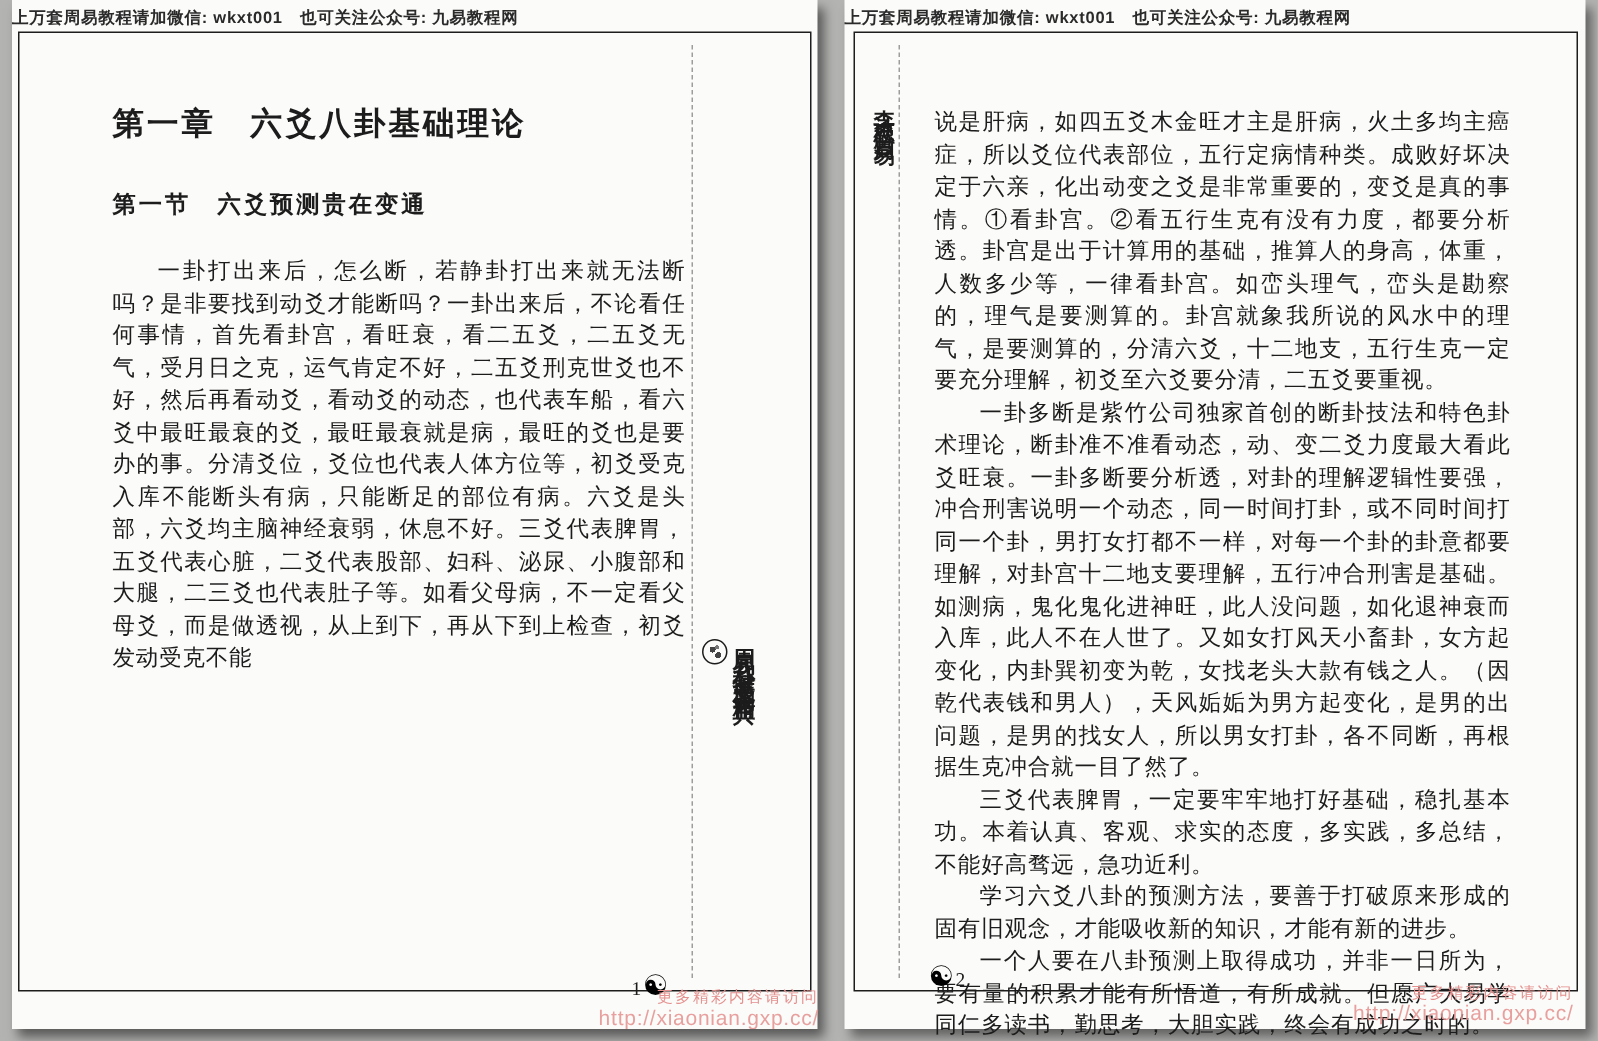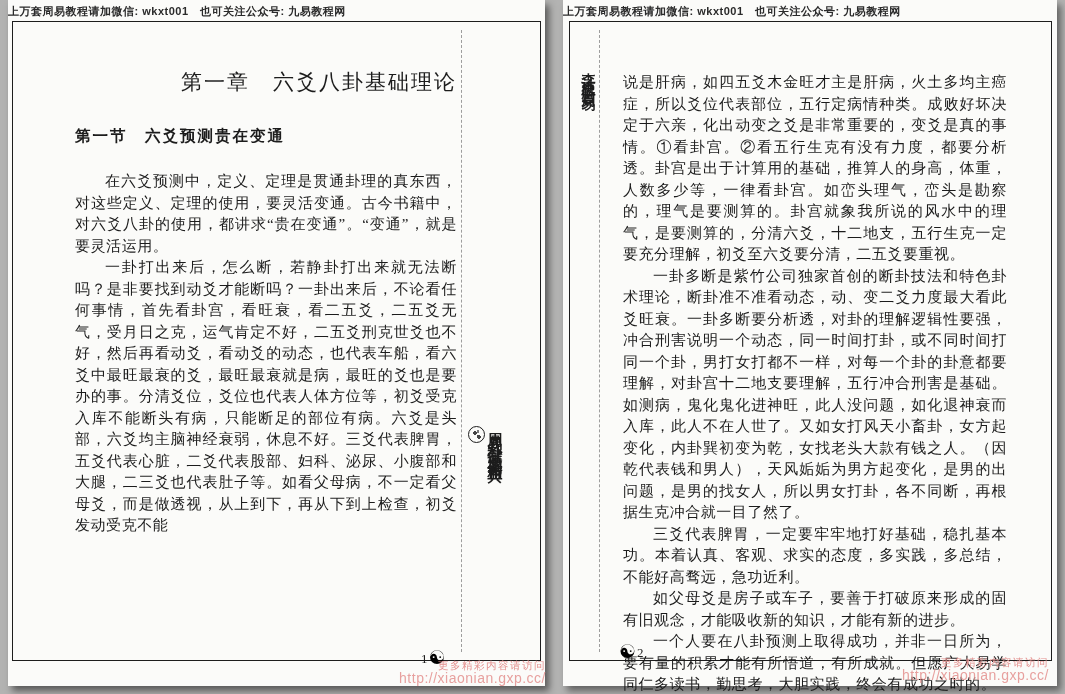--- a/index.html
+++ b/index.html
@@ -18,21 +18,21 @@
     position:absolute;top:4px;left:0;right:0;text-align:left;
     font-size:11px;font-weight:bold;color:#2a2a2a;letter-spacing:.5px;
     font-family:"Liberation Sans","DejaVu Sans",sans-serif;
   }
   .content-box{
     position:absolute;border:1.5px solid #1d1d1d;background:transparent;
   }
   .page-left .content-box{left:4px;top:21px;width:527px;height:638px;}
   .page-right .content-box{left:6px;top:21px;width:481px;height:638px;}
   .chapter-title{
-    text-align:right;font-size:21px;font-weight:normal;letter-spacing:2px;
+    text-align:left;font-size:21px;font-weight:bold;letter-spacing:2px;
     font-family:"Liberation Sans","DejaVu Sans",sans-serif;
     margin:0 0 30px 0;
   }
   .section-title{
     text-align:left;font-size:15.5px;font-weight:bold;letter-spacing:2px;
     font-family:"Liberation Sans","DejaVu Sans",sans-serif;
     margin:0 0 24px 0;
   }
   .body-col-left{position:absolute;left:62px;top:46px;width:382px;}
   .body-col-right{position:absolute;left:53px;top:50px;width:384px;}
@@ -82,21 +82,20 @@
 
 <div class="page page-left">
   <div class="promo">上万套周易教程请加微信: wkxt001　也可关注公众号: 九易教程网</div>
 
   <div class="content-box">
     <div class="fold-line fold-line-lp"></div>
 
     <div class="body-col-left">
       <h1 class="chapter-title">第一章　六爻八卦基础理论</h1>
       <h2 class="section-title">第一节　六爻预测贵在变通</h2>
-      <p class="indent">在六爻预测中，定义、定理是贯通卦理的真东西，对这些定义、定理的使用，要灵活变通。古今书籍中，对六爻八卦的使用，都讲求“贵在变通”。“变通”，就是要灵活运用。</p>
       <p class="indent">一卦打出来后，怎么断，若静卦打出来就无法断吗？是非要找到动爻才能断吗？一卦出来后，不论看任何事情，首先看卦宫，看旺衰，看二五爻，二五爻无气，受月日之克，运气肯定不好，二五爻刑克世爻也不好，然后再看动爻，看动爻的动态，也代表车船，看六爻中最旺最衰的爻，最旺最衰就是病，最旺的爻也是要办的事。分清爻位，爻位也代表人体方位等，初爻受克入库不能断头有病，只能断足的部位有病。六爻是头部，六爻均主脑神经衰弱，休息不好。三爻代表脾胃，五爻代表心脏，二爻代表股部、妇科、泌尿、小腹部和大腿，二三爻也代表肚子等。如看父母病，不一定看父母爻，而是做透视，从上到下，再从下到上检查，初爻发动受克不能</p>
     </div>
 
     <div class="v-label v-label-left-page">
       <span>周易八卦健康案例精典</span>
       <span class="seal-icon"></span>
     </div>
 
     <div class="page-num page-num-left">
       <span>1</span>
@@ -117,21 +116,21 @@
     <div class="fold-line fold-line-rp"></div>
 
     <div class="v-label v-label-right-page">
       <span>李计忠解《周易》</span>
     </div>
 
     <div class="body-col-right">
       <p>说是肝病，如四五爻木金旺才主是肝病，火土多均主癌症，所以爻位代表部位，五行定病情种类。成败好坏决定于六亲，化出动变之爻是非常重要的，变爻是真的事情。①看卦宫。②看五行生克有没有力度，都要分析透。卦宫是出于计算用的基础，推算人的身高，体重，人数多少等，一律看卦宫。如峦头理气，峦头是勘察的，理气是要测算的。卦宫就象我所说的风水中的理气，是要测算的，分清六爻，十二地支，五行生克一定要充分理解，初爻至六爻要分清，二五爻要重视。</p>
       <p class="indent">一卦多断是紫竹公司独家首创的断卦技法和特色卦术理论，断卦准不准看动态，动、变二爻力度最大看此爻旺衰。一卦多断要分析透，对卦的理解逻辑性要强，冲合刑害说明一个动态，同一时间打卦，或不同时间打同一个卦，男打女打都不一样，对每一个卦的卦意都要理解，对卦宫十二地支要理解，五行冲合刑害是基础。如测病，鬼化鬼化进神旺，此人没问题，如化退神衰而入库，此人不在人世了。又如女打风天小畜卦，女方起变化，内卦巽初变为乾，女找老头大款有钱之人。（因乾代表钱和男人），天风姤姤为男方起变化，是男的出问题，是男的找女人，所以男女打卦，各不同断，再根据生克冲合就一目了然了。</p>
       <p class="indent">三爻代表脾胃，一定要牢牢地打好基础，稳扎基本功。本着认真、客观、求实的态度，多实践，多总结，不能好高骛远，急功近利。</p>
-      <p class="indent">如父母爻是房子或车子，要善于打破原来形成的固有旧观念，才能吸收新的知识，才能有新的进步。</p>
+      <p class="indent">学习六爻八卦的预测方法，要善于打破原来形成的固有旧观念，才能吸收新的知识，才能有新的进步。</p>
       <p class="indent">一个人要在八卦预测上取得成功，并非一日所为，要有量的积累才能有所悟道，有所成就。但愿广大易学同仁多读书，勤思考，大胆实践，终会有成功之时的。</p>
       <p class="indent">练功有助于提高悟性。平时要特别注意培养自己的学习方法。</p>
     </div>
 
     <div class="page-num page-num-right">
       <span class="taiji">☯</span>
         <span>2</span>
     </div>
   </div>
 

